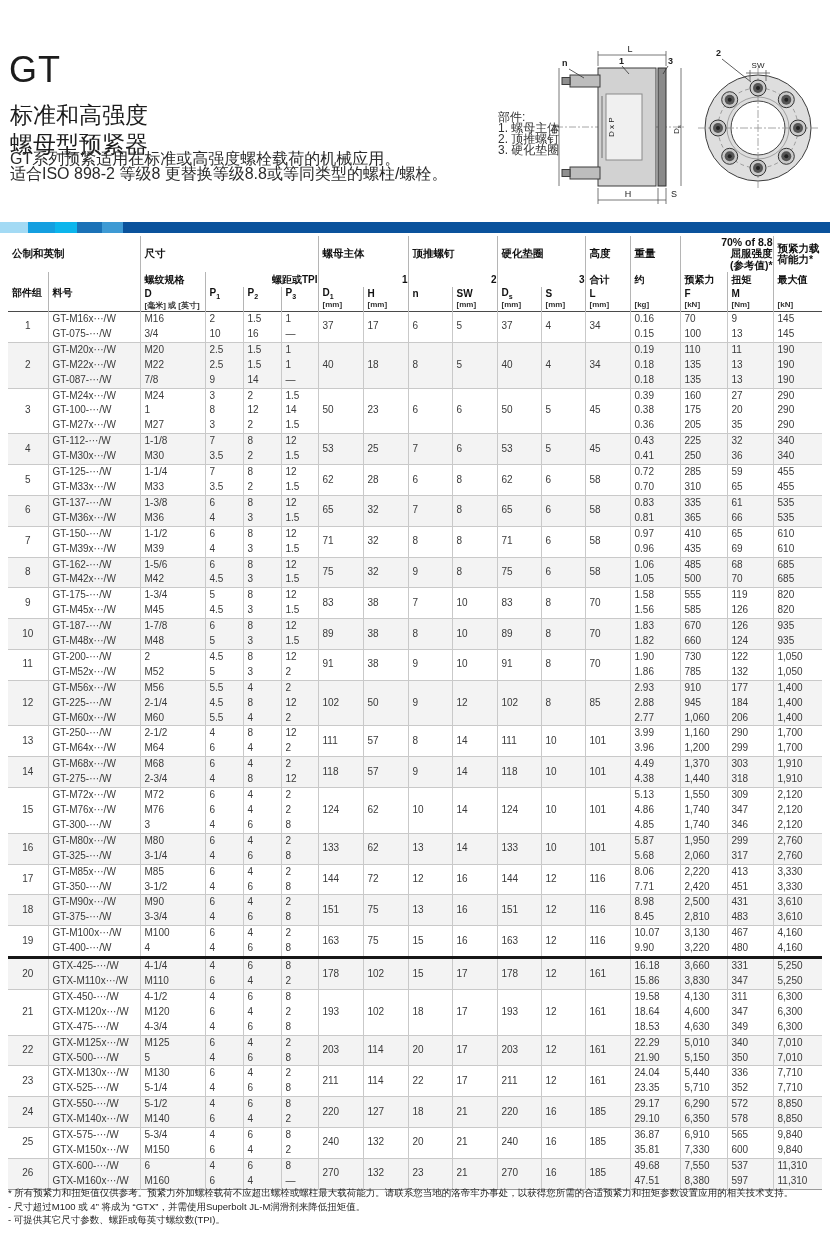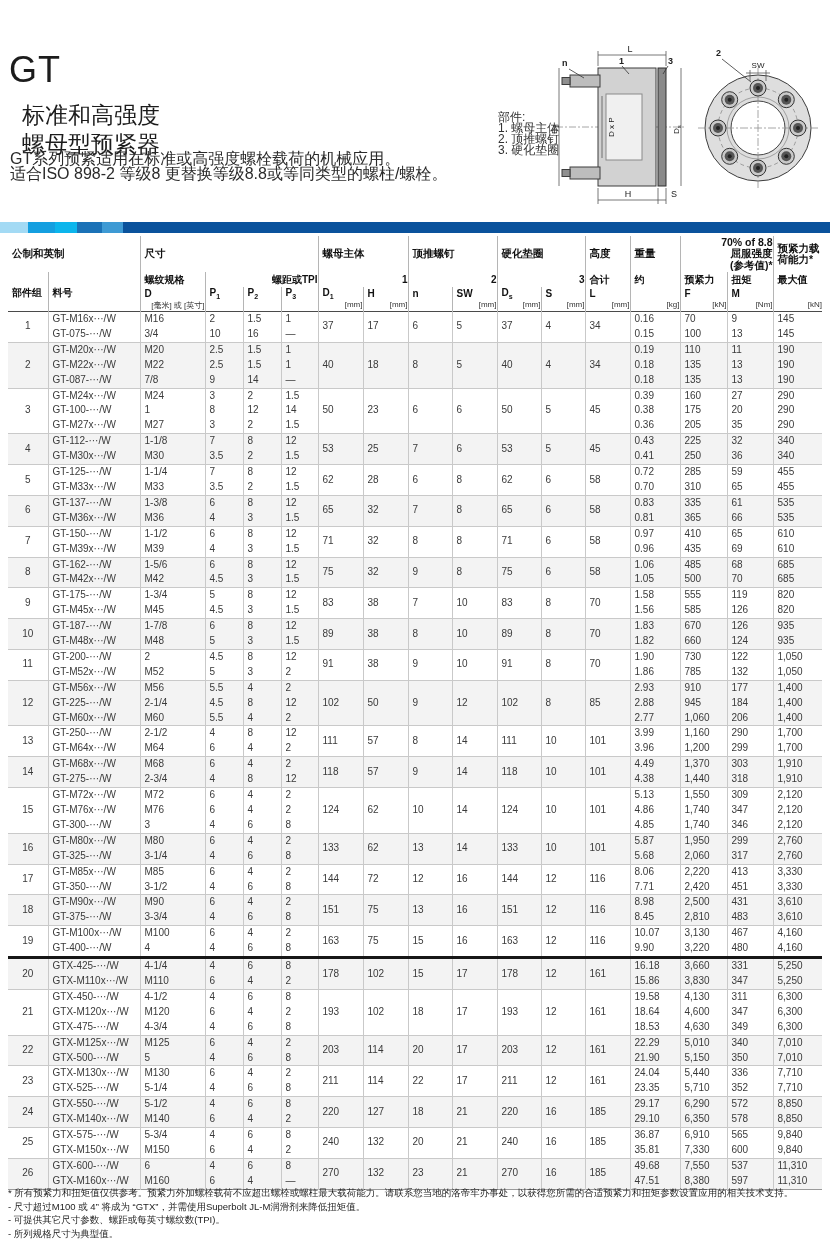--- a/index.html
+++ b/index.html
@@ -1,38 +1,38 @@
 <!DOCTYPE html>
 <html><head>
 <meta charset="utf-8">
 <style>
   html,body{margin:0;padding:0;background:#fff;}
   .page{position:relative;width:830px;height:1249px;background:#fff;overflow:hidden;
         font-family:"Liberation Sans","DejaVu Sans",sans-serif;color:#222;}
   
   .title{position:absolute;left:9px;top:52px;font-size:36px;font-weight:300;letter-spacing:1px;color:#1c1c1c;line-height:1;}
-  .subtitle{position:absolute;left:10px;top:101px;font-size:23px;line-height:29px;font-weight:400;color:#1c1c1c;margin-left:12px;}
+  .subtitle{position:absolute;left:10px;top:101px;font-size:23px;line-height:29px;font-weight:400;color:#1c1c1c;}
   .desc{position:absolute;left:10px;top:152px;font-size:16px;line-height:14.5px;color:#2a2a2a;}
   .legend{position:absolute;left:498px;top:112px;font-size:12px;line-height:11px;color:#333;}
   .drawings{position:absolute;left:550px;top:42px;}
   .drawings text{font-family:"Liberation Sans","DejaVu Sans",sans-serif;fill:#222;}
   
   .accent-bar{position:absolute;left:0;top:222px;width:830px;height:11px;display:flex;}
   .accent-bar span{display:block;height:100%;}
   
   .tablewrap{position:absolute;left:8px;top:236px;width:814px;}
   table{border-collapse:collapse;table-layout:fixed;width:814px;}
   th,td{padding:0 0 0 4px;text-align:left;font-weight:normal;overflow:hidden;white-space:nowrap;}
   thead{border-bottom:1px solid #4a4a4a;}
   thead th{border-left:1px solid #b5b5b5;color:#111;vertical-align:middle;}
   thead th.no-bl{border-left:none;}
   tr.hr1 th{font-size:10.5px;font-weight:bold;height:36px;line-height:11.5px;}
   tr.hr2 th{font-size:10px;font-weight:bold;height:15px;}
   tr.hr3 th{font-size:10px;font-weight:bold;height:13px;}
-  tr.hr4 th{font-size:8px;font-weight:normal;height:10px;vertical-align:top;color:#333;text-align:right;}
+  tr.hr4 th{font-size:8px;font-weight:bold;height:10px;vertical-align:top;color:#333;}
   th.center{text-align:right;padding:0;}
   th.vb{vertical-align:bottom;padding-bottom:11px;font-size:10px;font-weight:bold;}
   th sub{font-size:7px;}
   th.u-small{font-size:6.8px;}
   tbody td{font-size:10px;height:14.9px;line-height:14.9px;color:#3a3a3a;border-left:1px solid #c9c9c9;}
   td.c-no{border-left:none;text-align:center;padding:0;}
   td.c-sh{vertical-align:middle;}
   tr.g-start td{border-top:1px solid #c9c9c9;}
   tbody tr:first-child td{border-top:none;}
   tr.hs td{border-top:3px solid #161616;}
@@ -1098,16 +1098,15 @@
             <td>11,310</td>
           </tr>
         </tbody>
     </table>
   </div>
 
   <div class="footnotes">
       <div>* 所有预紧力和扭矩值仅供参考。预紧力外加螺栓载荷不应超出螺栓或螺柱最大载荷能力。请联系您当地的洛帝牢办事处，以获得您所需的合适预紧力和扭矩参数设置应用的相关技术支持。</div>
       <div>- 尺寸超过M100 或 4” 将成为 “GTX”，并需使用Superbolt JL-M润滑剂来降低扭矩值。</div>
       <div>- 可提供其它尺寸参数、螺距或每英寸螺纹数(TPI)。</div>
-      <div>- 所列规格尺寸为典型值。</div>
     </div>
 
 </div>
 
 </body></html>

